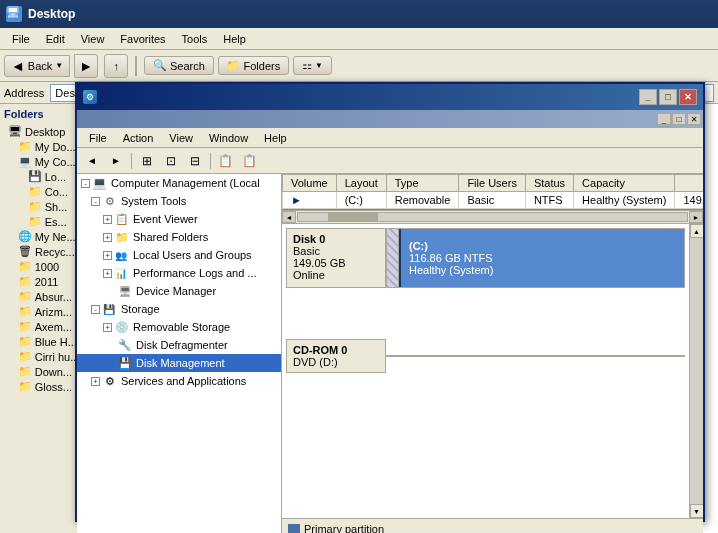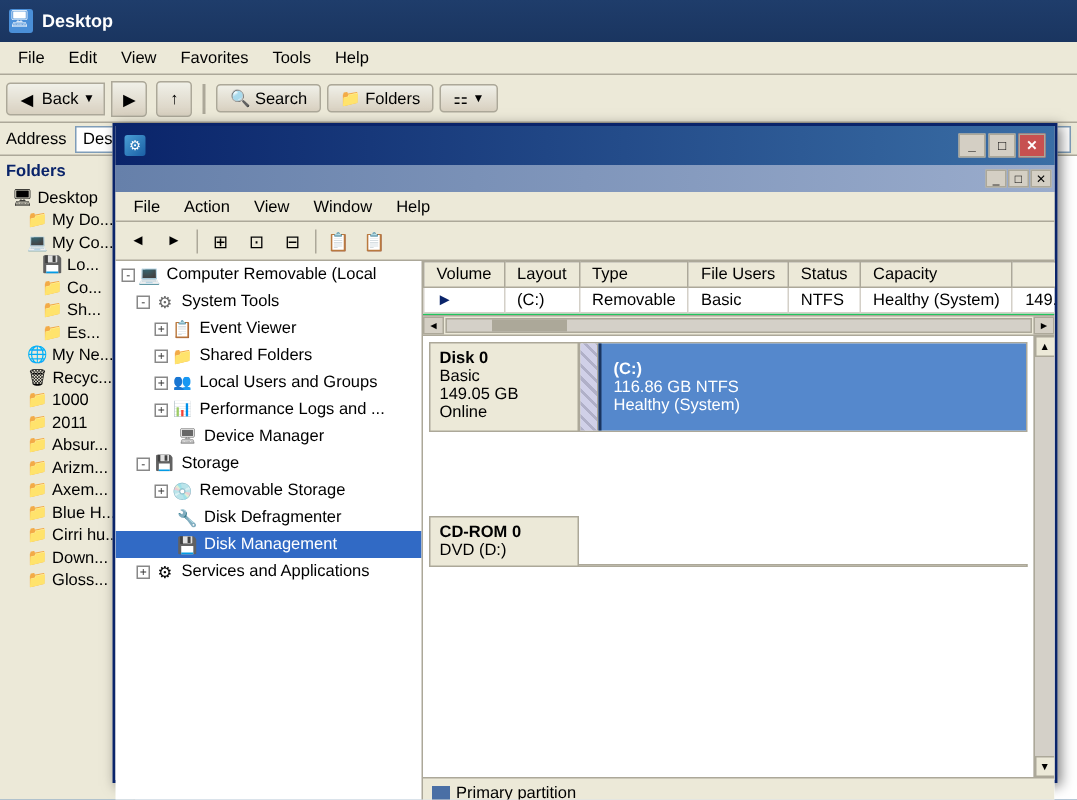--- a/index.html
+++ b/index.html
@@ -417,21 +417,21 @@
       line-height: 8px;
       text-align: center;
       color: #333;
       margin: 0 2px;
       flex-shrink: 0;
     }
 
     
     .dvd-row {
       display: flex;
-      align-items: flex-end;
+      align-items: center;
       min-height: 44px;
       margin-top: 46px;
     }
     .dvd-label {
       width: 100px;
       min-width: 100px;
       background: #ece9d8;
       border: 1px solid #aca899;
       padding: 4px 6px;
       font-size: 11px;
@@ -632,21 +632,21 @@
       <div class="cm-tool-btn" style="font-size:12px;">📋</div>
     </div>
 
     <div class="cm-body">
 
       <div class="cm-tree">
 
         <div class="tree-item" style="padding-left:2px;">
           <span class="plus-box">-</span>
           <span class="tree-icon icon-computer">💻</span>
-          <span class="tree-label">Computer Removable (Local</span>
+          <span class="tree-label">Computer Management (Local</span>
         </div>
 
         <div class="tree-item" style="padding-left:12px;">
           <span class="plus-box">-</span>
           <span class="tree-icon icon-gear">⚙</span>
           <span class="tree-label">System Tools</span>
         </div>
 
         <div class="tree-item" style="padding-left:24px;">
           <span class="plus-box">+</span>

